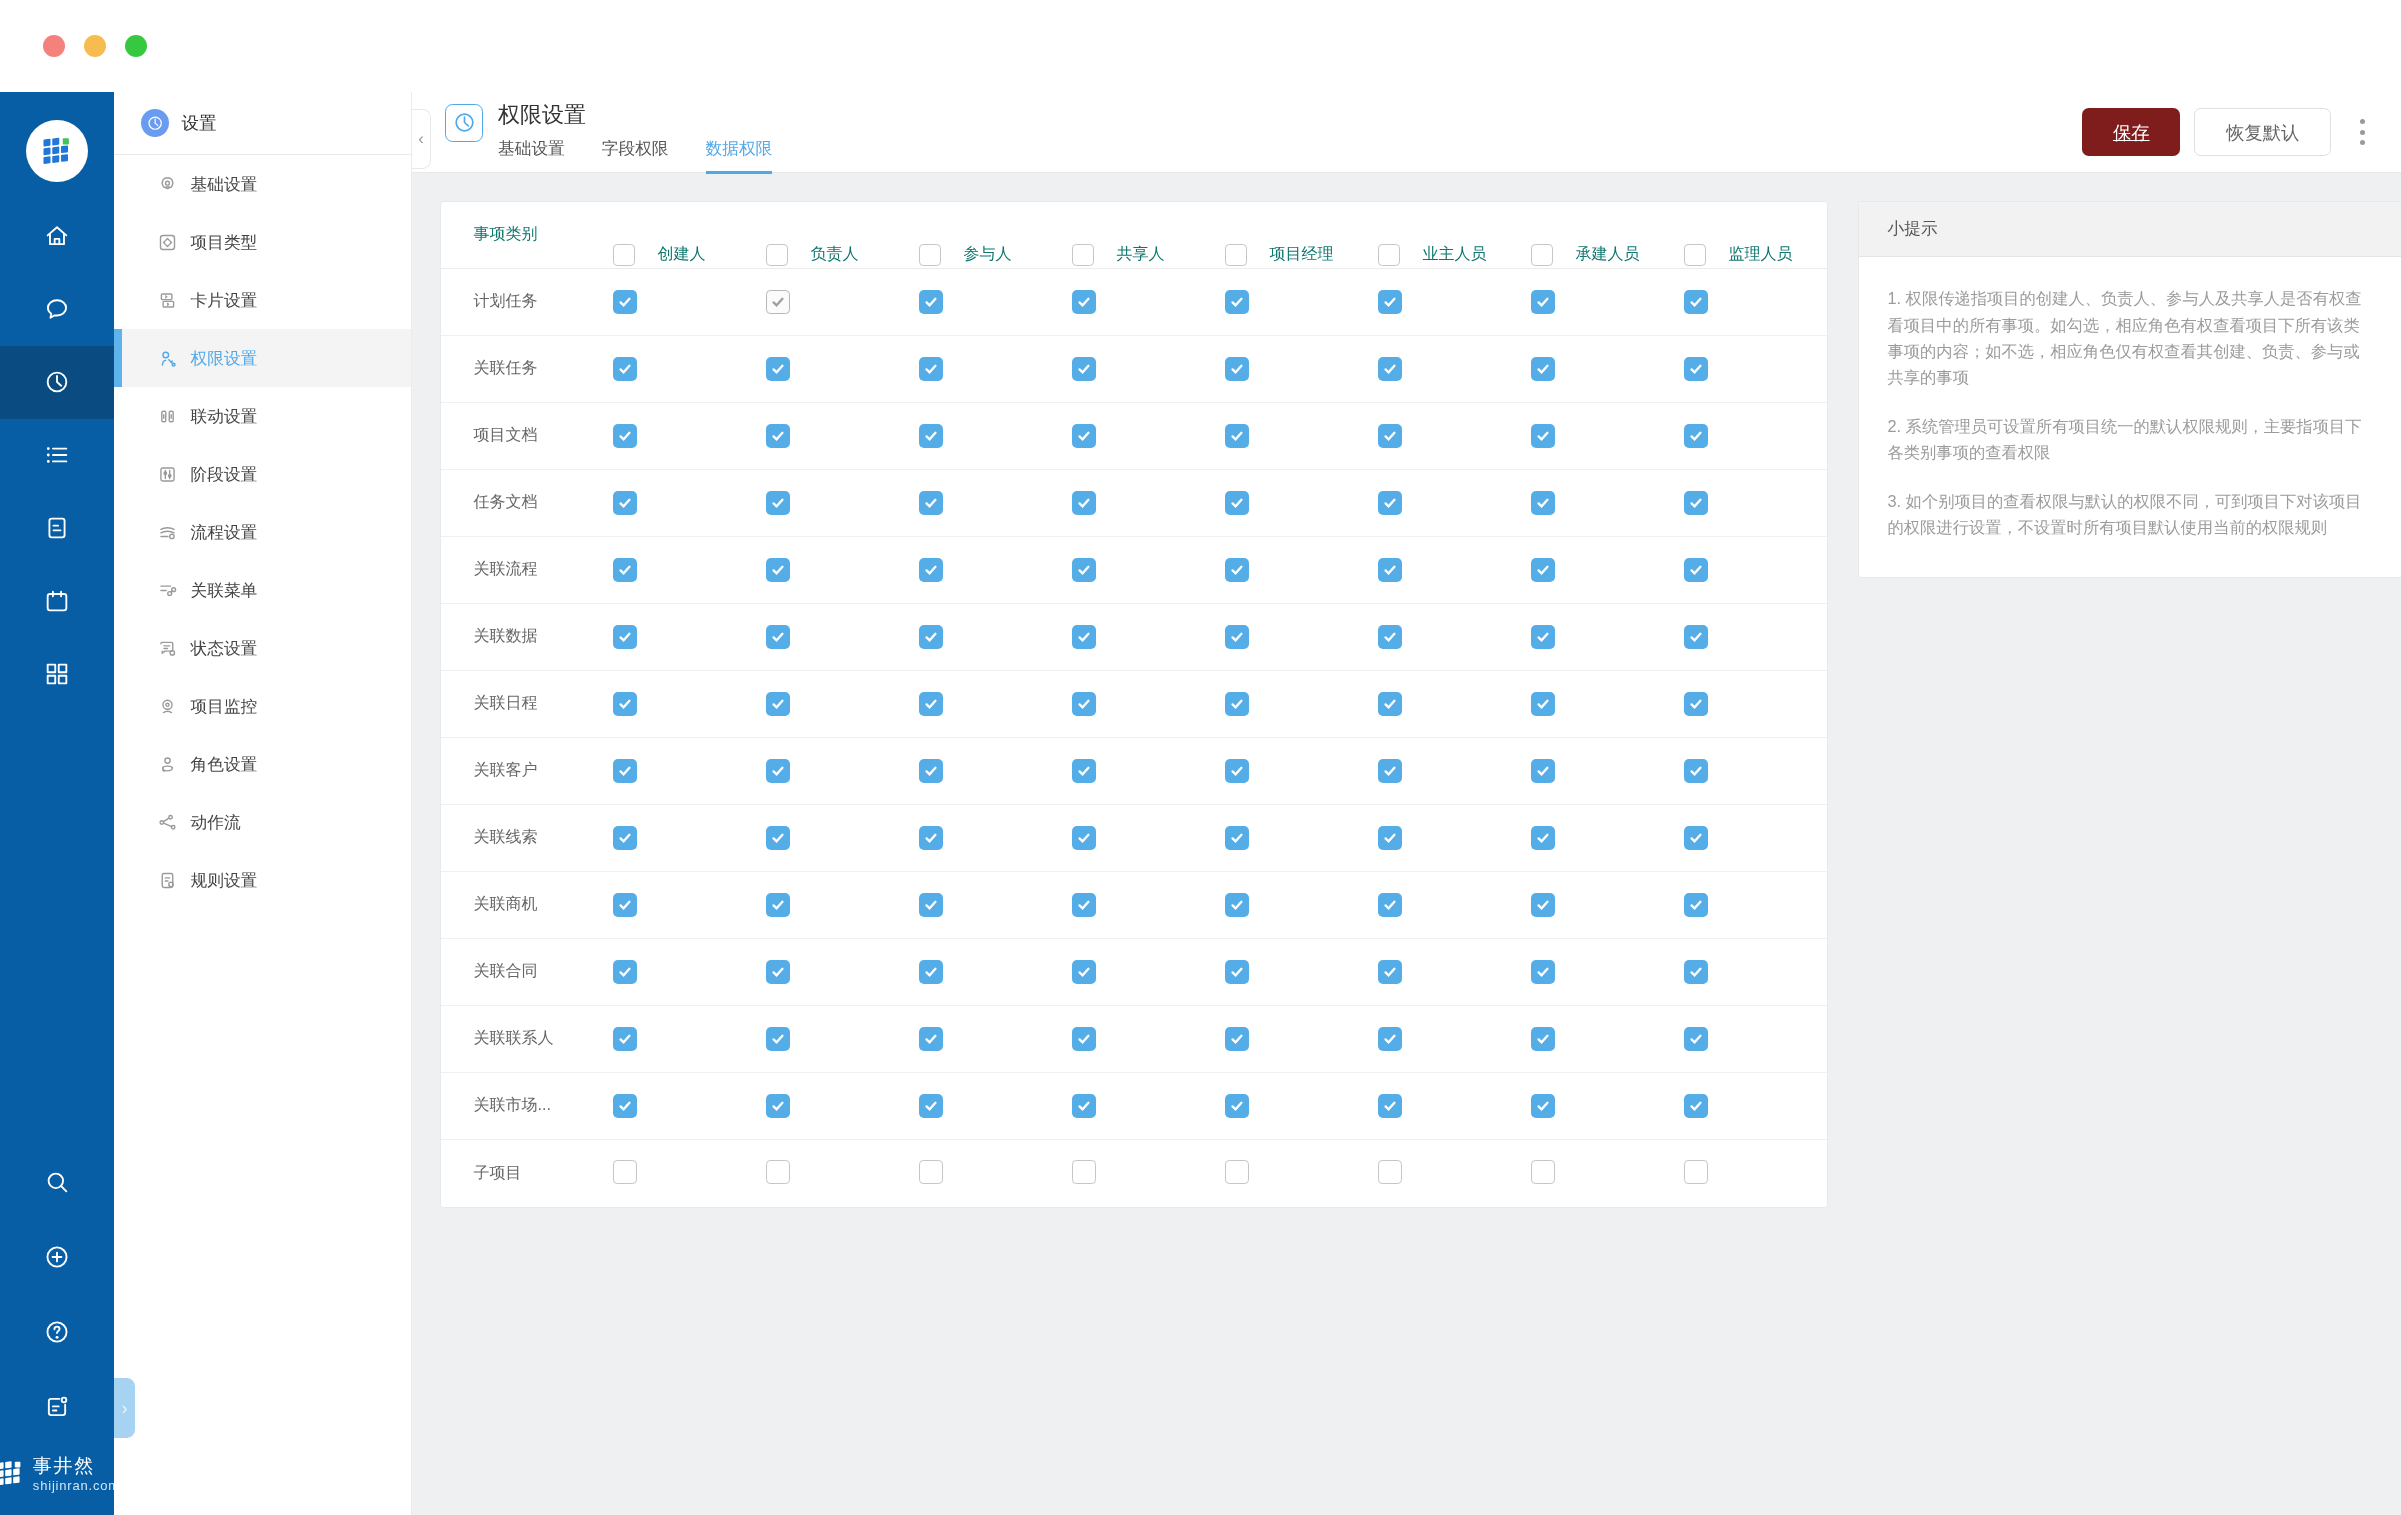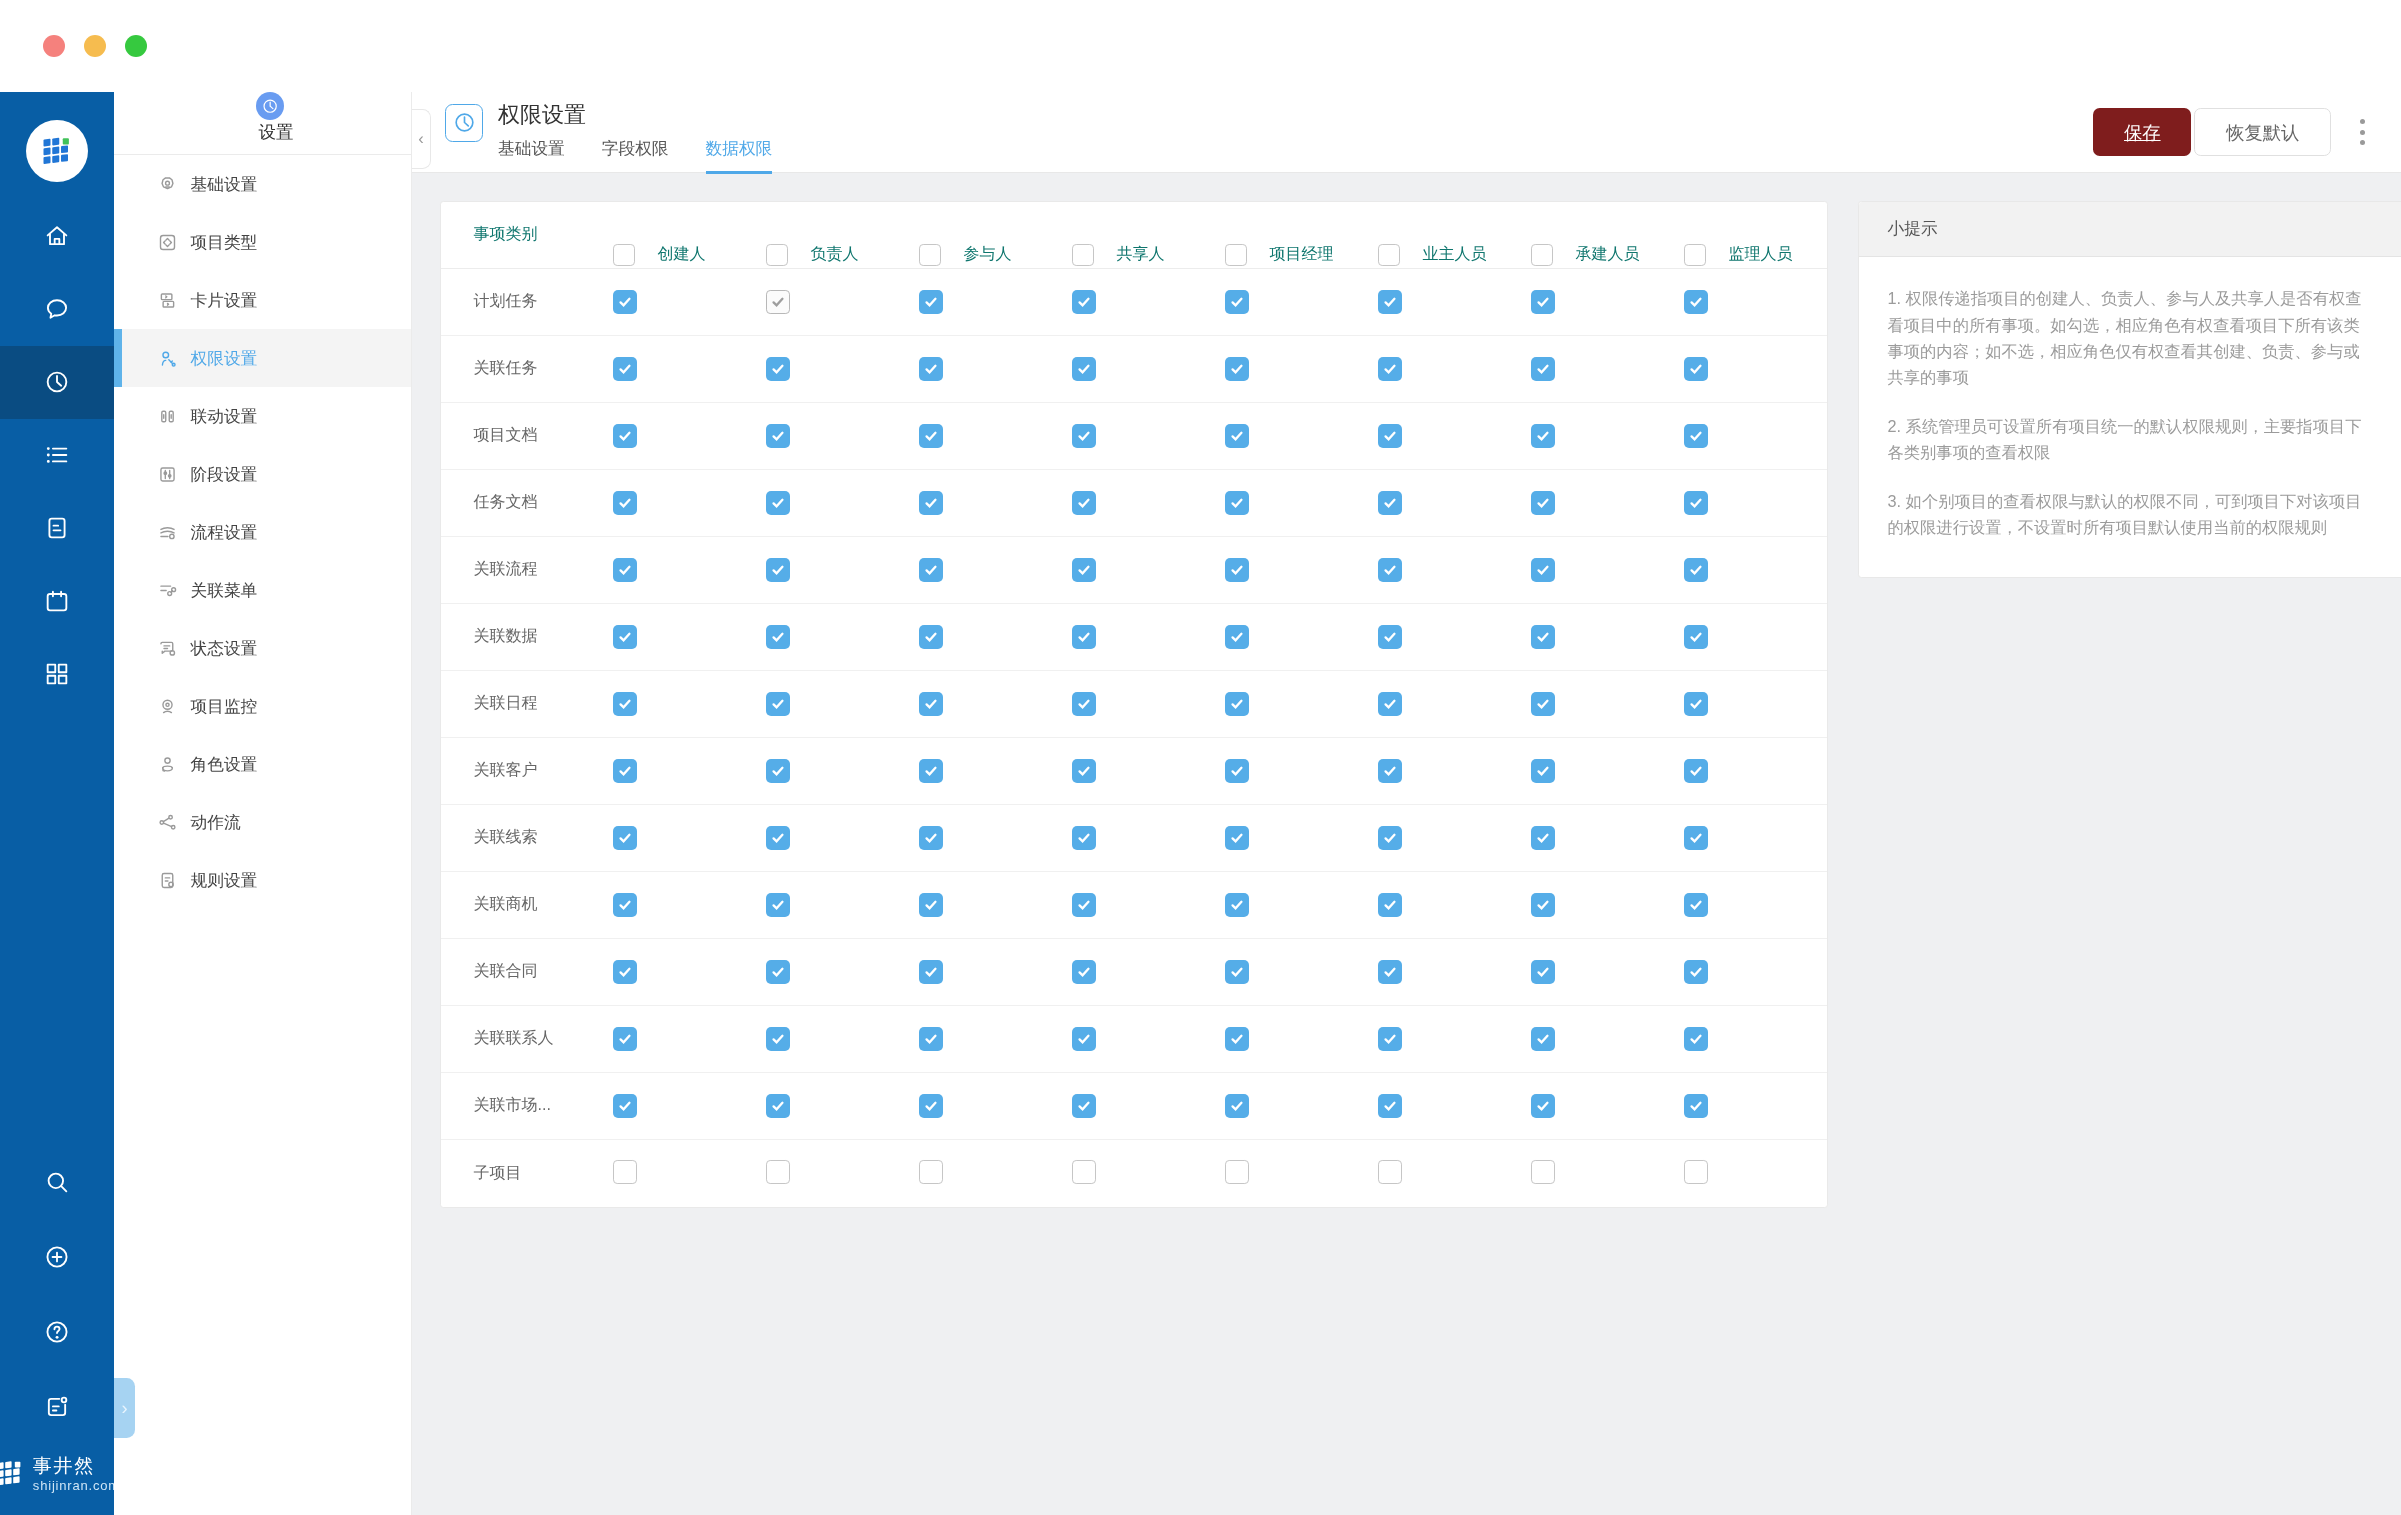--- a/index.html
+++ b/index.html
@@ -26,21 +26,21 @@
   .brand-name { font-size:19px; font-weight:normal; letter-spacing:1.7px; line-height:1; }
   .brand-domain { font-size:13px; color:#CFE6F7; letter-spacing:0.8px; margin-top:3.3px; }
 
   
   .expand-tab { position:absolute; left:114px; top:1286px; width:21px; height:60px; background:#A6D3F2;
     border-radius:0 8.3px 8.3px 0; display:flex; align-items:center; justify-content:center;
     color:#E9F5FE; font-size:18.3px; cursor:pointer; z-index:5; }
 
   
   .sidebar { width:298px; background:#fff; border-right:0.8px solid #EBEBEB; flex-shrink:0; }
-  .sidebar-header { height:63px; display:flex; align-items:center; padding-left:27px; border-bottom:0.8px solid #EBEBEB;flex-direction:column; }
+  .sidebar-header { height:63px; display:flex; align-items:center; padding-left:27px; border-bottom:0.8px solid #EBEBEB; }
   .settings-badge { width:28px; height:28px; border-radius:50%; background:#699CF1; color:#fff;
     display:flex; align-items:center; justify-content:center; margin-right:12.5px; }
   .settings-badge svg { width:18.3px; height:18.3px; }
   .sidebar-title { font-size:17.5px; color:#333; }
   .menu-item { height:58px; display:flex; align-items:center; padding-left:43px; color:#444; font-size:16.7px;
     position:relative; cursor:pointer; }
   .menu-item svg { width:21px; height:21px; color:#9A9A9A; margin-right:12.5px; flex-shrink:0; }
   .menu-item.active { background:#F4F4F4; color:#4FA8E8; }
   .menu-item.active svg { color:#4FA8E8; }
   .menu-item.active::before { content:""; position:absolute; left:0; top:0; width:7.5px; height:100%; background:#5FB3EA; }
@@ -56,21 +56,21 @@
   .title-badge svg { width:25px; height:25px; }
   .title-block { display:flex; flex-direction:column; }
   .page-title { font-size:22px; color:#333; font-weight:normal; margin-top:8.3px; }
   .tabs { display:flex; gap:37px; margin-top:6.7px; }
   .tab { font-size:16.7px; color:#555; padding-bottom:11px; cursor:pointer; border-bottom:3.3px solid transparent; }
   .tab.active { color:#4FA8E8; border-bottom-color:#4FA8E8; }
   .header-actions { margin-left:auto; display:flex; align-items:center; padding-right:20px; }
   .btn { height:48px; border-radius:6.7px; font-size:18.3px; cursor:pointer;
     font-family:"Liberation Sans", sans-serif; }
   .btn-primary { width:98px; background:#7f1d1d; border:none; color:#fff;text-decoration:underline; }
-  .btn-secondary { width:137px; background:#fff; border:0.8px solid #E0E0E0; color:#666; margin-left:3px; }
+  .btn-secondary { width:137px; background:#fff; border:0.8px solid #E0E0E0; color:#666; margin-left:14px; }
   .kebab { width:38px; height:48px; margin-left:11.7px; display:flex; flex-direction:column;
     align-items:center; justify-content:center; gap:5.8px; cursor:pointer; }
   .kebab i { width:5px; height:5px; border-radius:50%; background:#9A9A9A; }
 
   .content { display:flex; padding:27.5px 0 0 27.5px; align-items:flex-start; }
 
   
   .table-card { width:1388px; background:#fff; border:0.8px solid #E9E9E9; border-radius:3.3px; flex-shrink:0; overflow:hidden; }
   .t-row { display:grid; grid-template-columns:161px repeat(8,153px); align-items:center; height:67px;
     border-bottom:0.8px solid #F0F0F0; }

